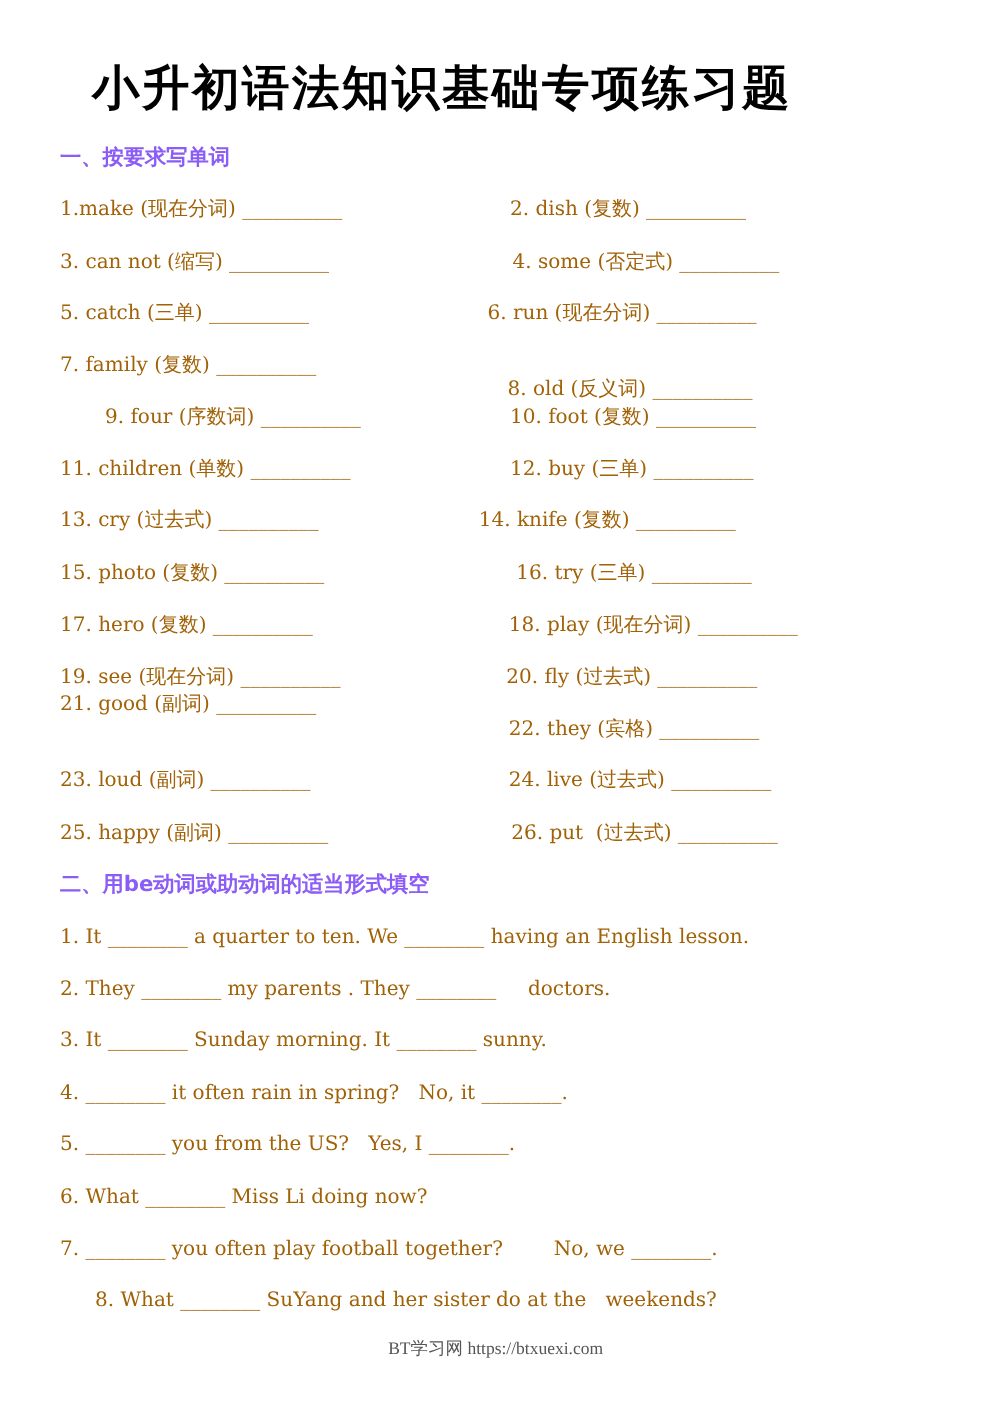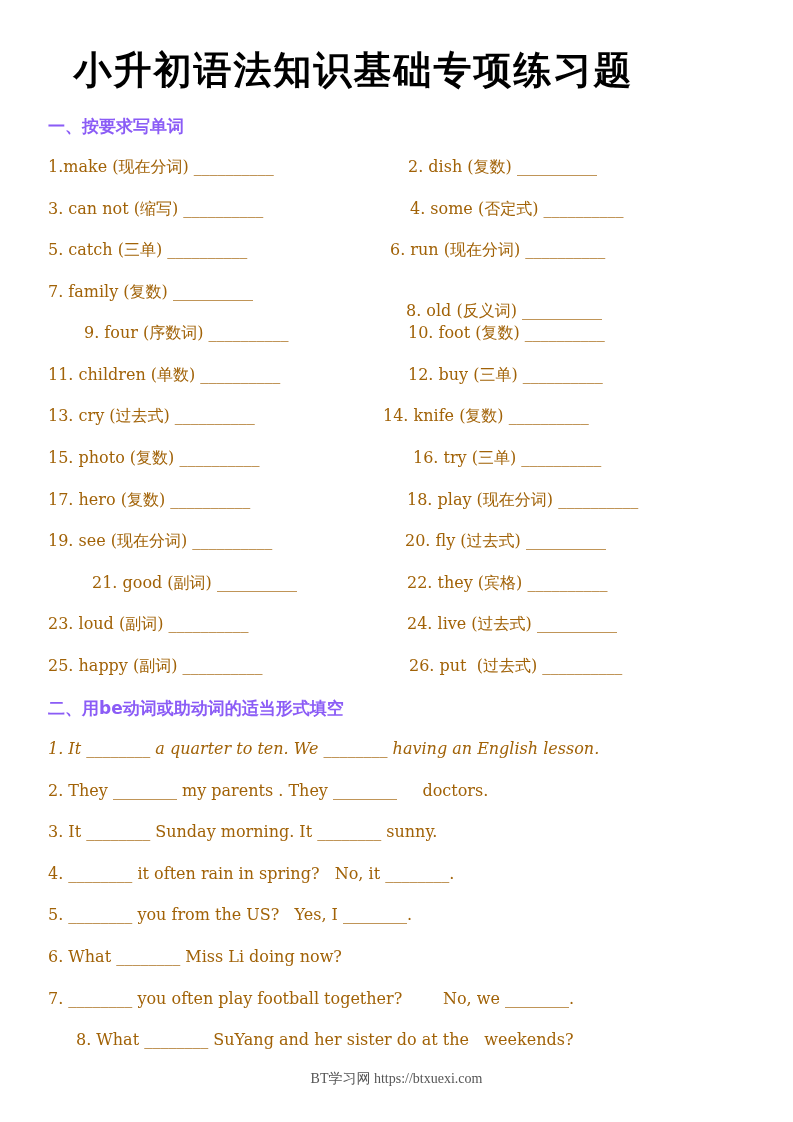--- a/index.html
+++ b/index.html
@@ -49,32 +49,32 @@
     <div class="q" style="left:48px; top:364px;">11. children (单数) __________</div>
     <div class="q" style="left:408px; top:364px;">12. buy (三单) __________</div>
     <div class="q" style="left:48px; top:405px;">13. cry (过去式) __________</div>
     <div class="q" style="left:383px; top:405px;">14. knife (复数) __________</div>
     <div class="q" style="left:48px; top:447px;">15. photo (复数) __________</div>
     <div class="q" style="left:413px; top:447px;">16. try (三单) __________</div>
     <div class="q" style="left:48px; top:489px;">17. hero (复数) __________</div>
     <div class="q" style="left:407px; top:489px;">18. play (现在分词) __________</div>
     <div class="q" style="left:48px; top:530px;">19. see (现在分词) __________</div>
     <div class="q" style="left:405px; top:530px;">20. fly (过去式) __________</div>
-    <div class="q" style="left:48px; top:572px;margin-left:44px;">21. good (副词) __________</div>
+    <div class="q" style="left:48px; top:552px;">21. good (副词) __________</div>
     <div class="q" style="left:407px; top:572px;text-align:center;">22. they (宾格) __________</div>
     <div class="q" style="left:48px; top:613px;">23. loud (副词) __________</div>
     <div class="q" style="left:407px; top:613px;">24. live (过去式) __________</div>
     <div class="q" style="left:48px; top:655px;">25. happy (副词) __________</div>
     <div class="q" style="left:409px; top:655px;">26. put  (过去式) __________</div>
   </div>
 
   <div class="section-heading" style="top:696px;">二、用be动词或助动词的适当形式填空</div>
 
   <div>
-    <div class="q" style="left:48px; top:738px;font-style:italic;">1. It ________ a quarter to ten. We ________ having an English lesson.</div>
+    <div class="q" style="left:48px; top:738px;">1. It ________ a quarter to ten. We ________ having an English lesson.</div>
     <div class="q" style="left:48px; top:780px;">2. They ________ my parents . They ________     doctors.</div>
     <div class="q" style="left:48px; top:821px;">3. It ________ Sunday morning. It ________ sunny.</div>
     <div class="q" style="left:48px; top:863px;">4. ________ it often rain in spring?   No, it ________.</div>
     <div class="q" style="left:48px; top:904px;">5. ________ you from the US?   Yes, I ________.</div>
     <div class="q" style="left:48px; top:946px;">6. What ________ Miss Li doing now?</div>
     <div class="q" style="left:48px; top:988px;">7. ________ you often play football together?        No, we ________.</div>
     <div class="q" style="left:48px; top:1029px;margin-left:28px;">8. What ________ SuYang and her sister do at the   weekends?</div>
   </div>
 
   <div class="footer">BT学习网 https://btxuexi.com</div>

